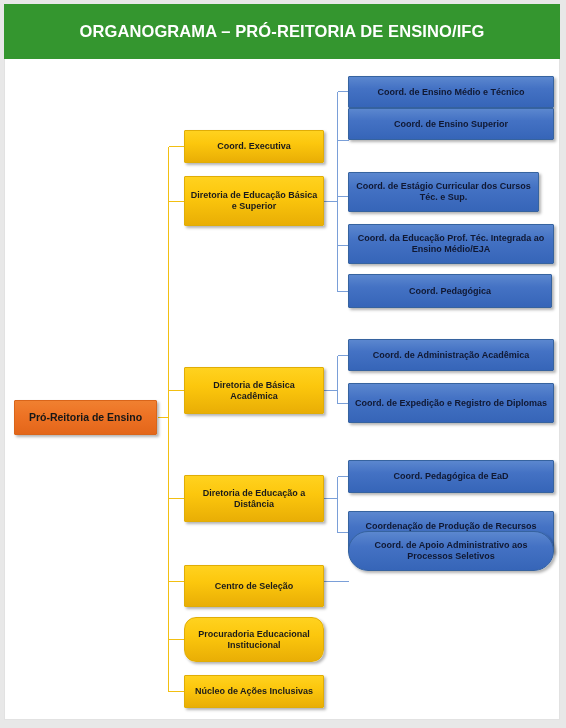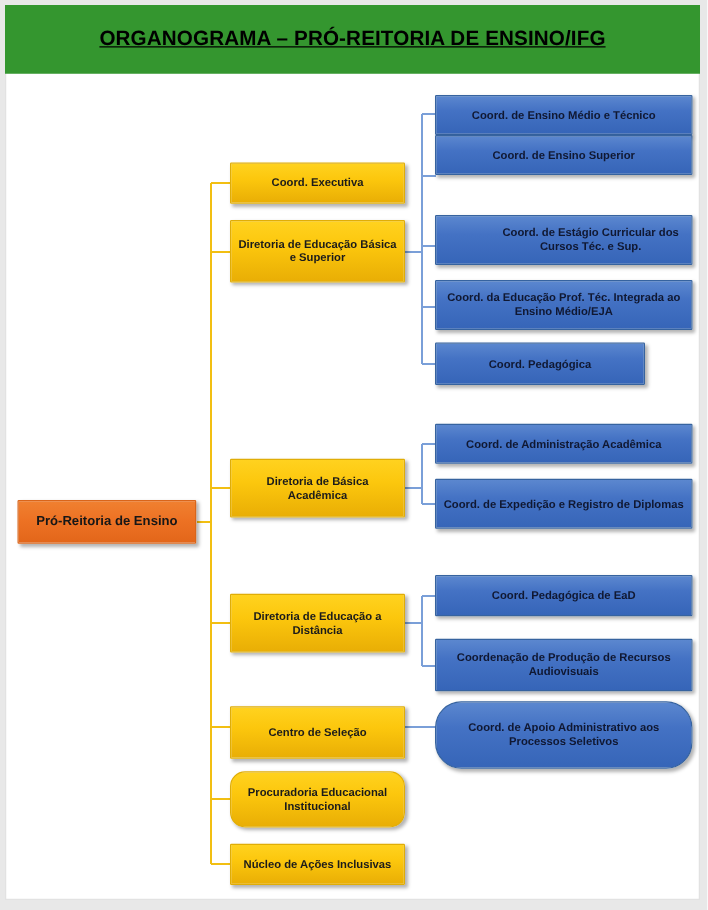--- a/index.html
+++ b/index.html
@@ -41,27 +41,26 @@
     top: 4px;
     width: 556px;
     height: 55px;
     background: #34962f;
     display: flex;
     align-items: center;
     justify-content: center;
     box-sizing: border-box;
   }
   #title-bar .title-text {
-    color: #000000;
+    color: #ffffff;
     font-size: 16.5px;
     font-weight: bold;
     letter-spacing: 0.1px;
     text-align: center;
     white-space: nowrap;
-    text-decoration: underline;
   }
 
   
   #chart {
     position: absolute;
     left: 0;
     top: 0;
     width: 566px;
     height: 728px;
   }
@@ -209,46 +208,46 @@
     </div>
 
     <div class="node blue" style="left:348px; top:76px; width:206px; height:32px;">
       <span class="node-label">Coord. de Ensino Médio e Técnico</span>
     </div>
 
     <div class="node blue" style="left:348px; top:108px; width:206px; height:32px;">
       <span class="node-label">Coord. de Ensino Superior</span>
     </div>
 
-    <div class="node blue" style="left:348px; top:172px; width:206px; height:40px;padding-left:48px;">
+    <div class="node blue" style="left:348px; top:172px; width:191px; height:40px;">
       <span class="node-label">Coord. de Estágio Curricular dos Cursos Téc. e Sup.</span>
     </div>
 
     <div class="node blue" style="left:348px; top:224px; width:206px; height:40px;">
       <span class="node-label">Coord. da Educação Prof. Téc. Integrada ao Ensino Médio/EJA</span>
     </div>
 
-    <div class="node blue" style="left:348px; top:274px; width:168px; height:34px;">
+    <div class="node blue" style="left:348px; top:274px; width:204px; height:34px;">
       <span class="node-label">Coord. Pedagógica</span>
     </div>
 
     <div class="node blue" style="left:348px; top:339px; width:206px; height:32px;">
       <span class="node-label">Coord. de Administração Acadêmica</span>
     </div>
 
     <div class="node blue" style="left:348px; top:383px; width:206px; height:40px;">
       <span class="node-label">Coord. de Expedição e Registro de Diplomas</span>
     </div>
 
     <div class="node blue" style="left:348px; top:460px; width:206px; height:33px;">
       <span class="node-label">Coord. Pedagógica de EaD</span>
     </div>
 
     <div class="node blue" style="left:348px; top:511px; width:206px; height:42px;">
       <span class="node-label">Coordenação de Produção de Recursos Audiovisuais</span>
     </div>
 
-    <div class="node blue" style="left:348px; top:561px; width:206px; height:54px;border-radius:21px;">
+    <div class="node blue" style="left:348px; top:531px; width:206px; height:40px;border-radius:21px;">
       <span class="node-label">Coord. de Apoio Administrativo aos Processos Seletivos</span>
     </div>
 
   </div>
 </div>
 
 </body></html>

